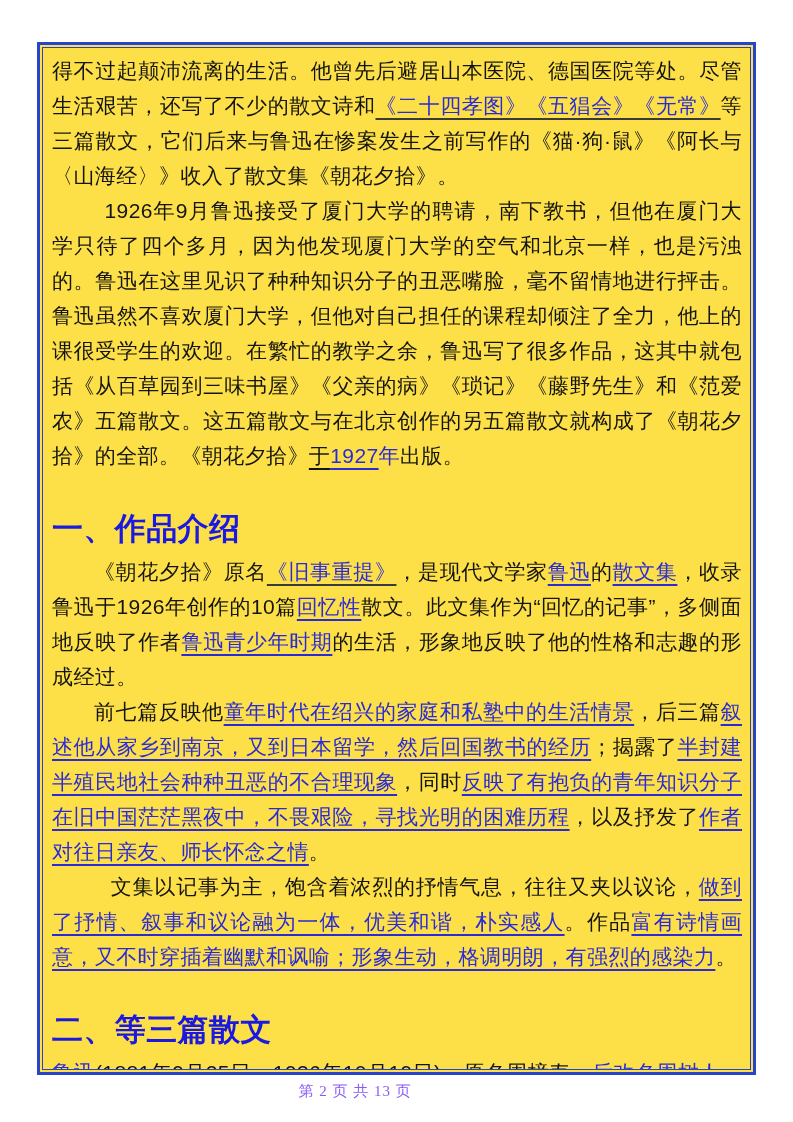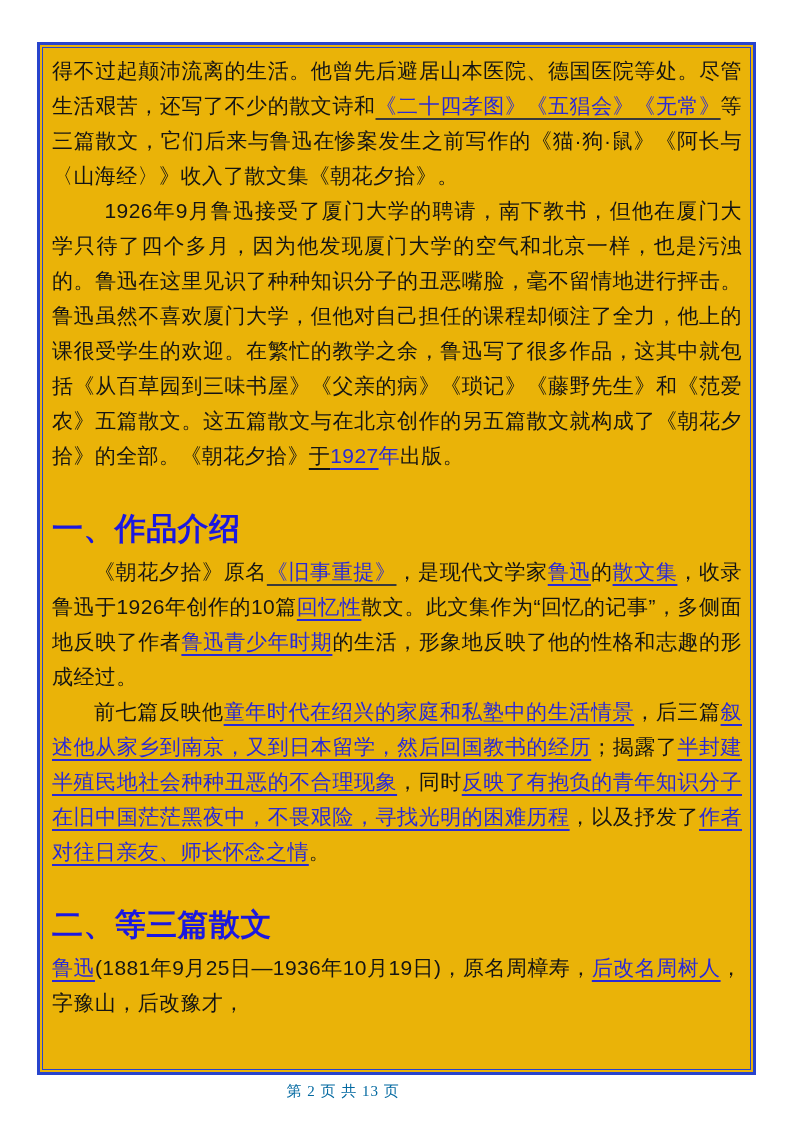--- a/index.html
+++ b/index.html
@@ -5,21 +5,21 @@
   html,body{margin:0;padding:0;background:#ffffff;}
   body{
     width:793px;height:1122px;position:relative;overflow:hidden;
     font-family:"Liberation Sans","DejaVu Sans",sans-serif;
     -webkit-font-smoothing:antialiased;
   }
   .page{position:absolute;inset:0;background:#fff;}
   
   .frame{
     position:absolute;left:37px;top:42px;width:719px;height:1033px;
-    border:3px solid #2844cd;box-sizing:border-box;background:#eab308;
+    border:3px solid #2844cd;box-sizing:border-box;background:#fde047;
   }
   .frame-inner{
     position:absolute;inset:2px;border:1px solid #2844cd;
     overflow:hidden;
   }
   .doc{
     position:absolute;inset:0;
     padding:5px 8px 0 9px;
     font-size:21px;line-height:35px;color:#141414;
     text-align:justify;text-justify:inter-ideograph;
@@ -39,38 +39,39 @@
     text-underline-offset:5px;
     cursor:pointer;
   }
   .lnk.ud{text-decoration-color:#3a3a3a;}
   .bu{
     color:#141414;text-decoration:underline;
     text-decoration-thickness:1.5px;text-underline-offset:5px;
   }
   .bl{color:#2a2ad6;}
   .footer{
-    position:absolute;left:0;top:1080px;width:686px;
-    text-align:center;font-size:15px;line-height:22px;color:#0369a1;
+    position:absolute;left:12px;top:1080px;width:686px;
+    text-align:center;font-size:15px;line-height:22px;color:#8b5cf6;
     font-family:"Liberation Serif","DejaVu Serif",serif;
     letter-spacing:1px;
   }
 </style>
 </head>
 <body>
 
 <div class="page">
   <div class="frame">
     <div class="frame-inner">
       <div class="doc">
           <p class="para" style="text-indent: 0em;"><span class="t">得不过起颠沛流离的生活。他曾先后避居山本医院、德国医院等处。尽管生活艰苦，还写了不少的散文诗和</span><span class="lnk ud">《二十四孝图》《五猖会》《无常》</span><span class="t">等三篇散文，它们后来与鲁迅在惨案发生之前写作的《猫·狗·鼠》《阿长与〈山海经〉》收入了散文集《朝花夕拾》。</span></p>
           <p class="para" style="text-indent: 2.5em;"><span class="t">1926年9月鲁迅接受了厦门大学的聘请，南下教书，但他在厦门大学只待了四个多月，因为他发现厦门大学的空气和北京一样，也是污浊的。鲁迅在这里见识了种种知识分子的丑恶嘴脸，毫不留情地进行抨击。鲁迅虽然不喜欢厦门大学，但他对自己担任的课程却倾注了全力，他上的课很受学生的欢迎。在繁忙的教学之余，鲁迅写了很多作品，这其中就包括《从百草园到三味书屋》《父亲的病》《琐记》《藤野先生》和《范爱农》五篇散文。这五篇散文与在北京创作的另五篇散文就构成了《朝花夕拾》的全部。《朝花夕拾》</span><span class="bu">于</span><span class="lnk">1927</span><span class="bl">年</span><span class="t">出版。</span></p>
           <h2 class="sec-h">一、作品介绍</h2>
           <p class="para" style="text-indent: 2em;"><span class="t">《朝花夕拾》原名</span><span class="lnk ud">《旧事重提》</span><span class="t">，是现代文学家</span><span class="lnk">鲁迅</span><span class="t">的</span><span class="lnk">散文集</span><span class="t">，收录鲁迅于1926年创作的10篇</span><span class="lnk">回忆性</span><span class="t">散文。此文集作为“回忆的记事”，多侧面地反映了作者</span><span class="lnk">鲁迅青少年时期</span><span class="t">的生活，形象地反映了他的性格和志趣的形成经过。</span></p>
           <p class="para" style="text-indent: 2em;"><span class="t">前七篇反映他</span><span class="lnk">童年时代在绍兴的家庭和私塾中的生活情景</span><span class="t">，后三篇</span><span class="lnk">叙述他从家乡到南京，又到日本留学，然后回国教书的经历</span><span class="t">；揭露了</span><span class="lnk">半封建半殖民地社会种种丑恶的不合理现象</span><span class="t">，同时</span><span class="lnk">反映了有抱负的青年知识分子在旧中国茫茫黑夜中，不畏艰险，寻找光明的困难历程</span><span class="t">，以及抒发了</span><span class="lnk">作者对往日亲友、师长怀念之情</span><span class="t">。</span></p>
+          <p class="para" style="text-indent: 2.8em;"><span class="t">文集以记事为主，饱含着浓烈的抒情气息，往往又夹以议论，</span><span class="lnk">做到了抒情、叙事和议论融为一体，优美和谐，朴实感人</span><span class="t">。作品</span><span class="lnk">富有诗情画意，又不时穿插着幽默和讽喻；形象生动，格调明朗，有强烈的感染力</span><span class="t">。</span></p>
           <h2 class="sec-h">二、等三篇散文</h2>
           <p class="para" style="text-indent: 0em;"><span class="lnk">鲁迅</span><span class="t">(1881年9月25日—1936年10月19日)，原名周樟寿，</span><span class="lnk">后改名周树人</span><span class="t">，字豫山，后改豫才，</span></p>
         </div>
     </div>
   </div>
   <div class="footer">
     <span>第 2 页 共 13 页</span>
   </div>
 </div>
 

